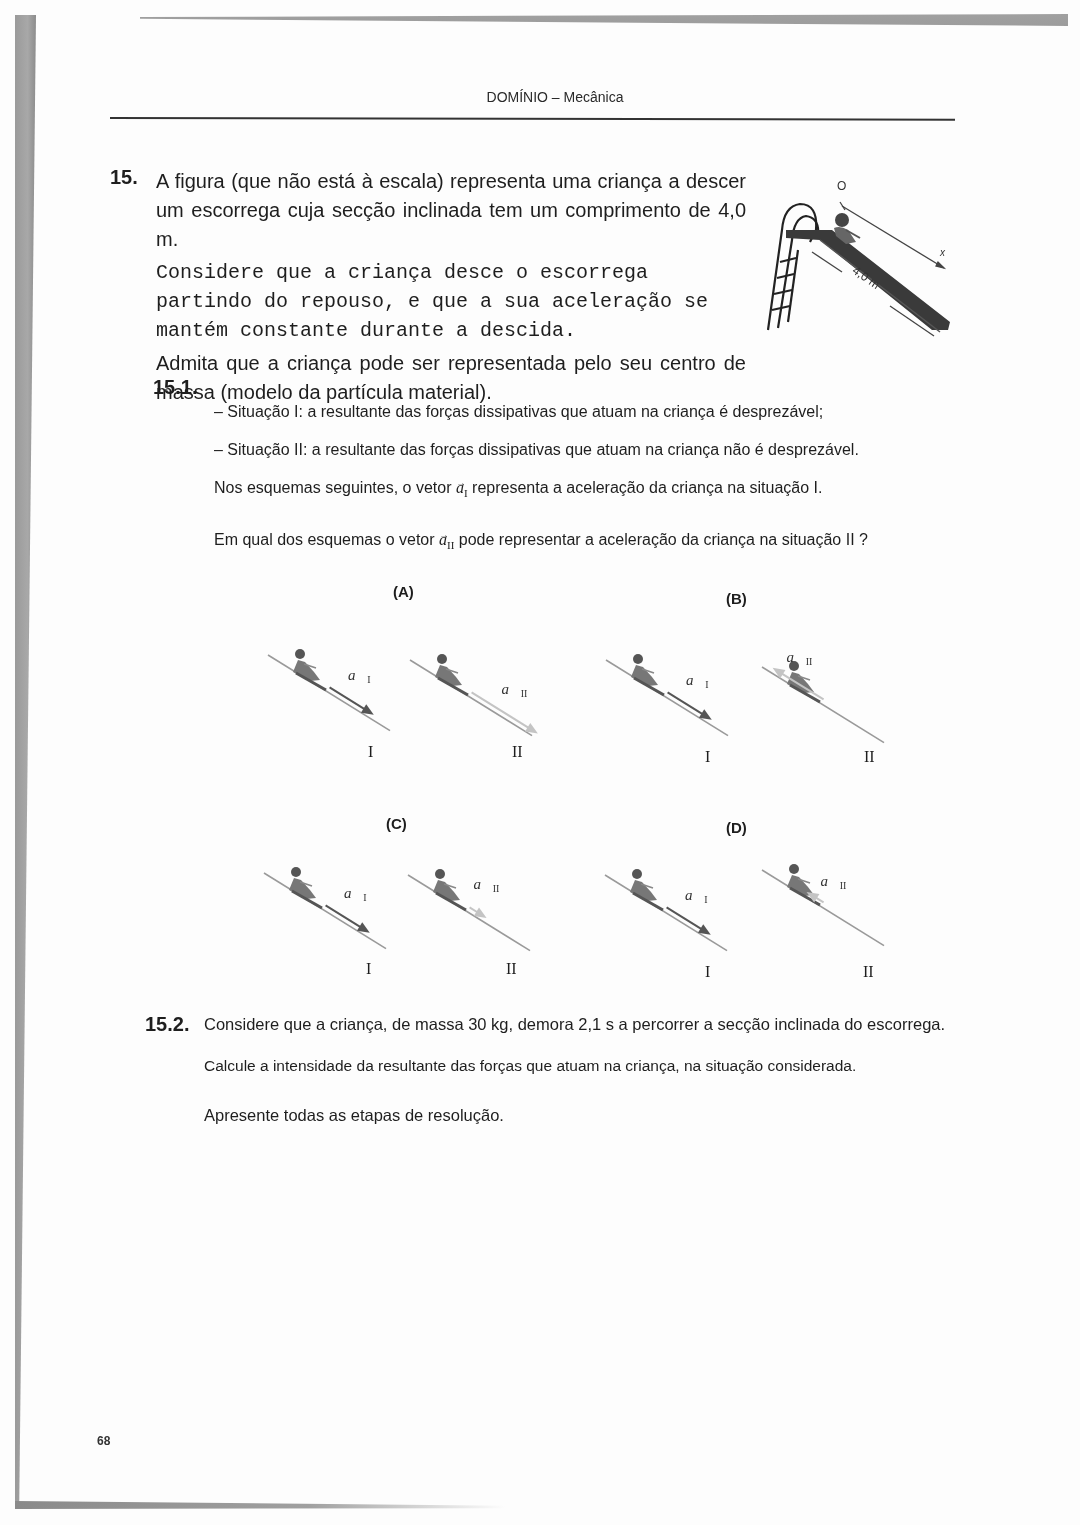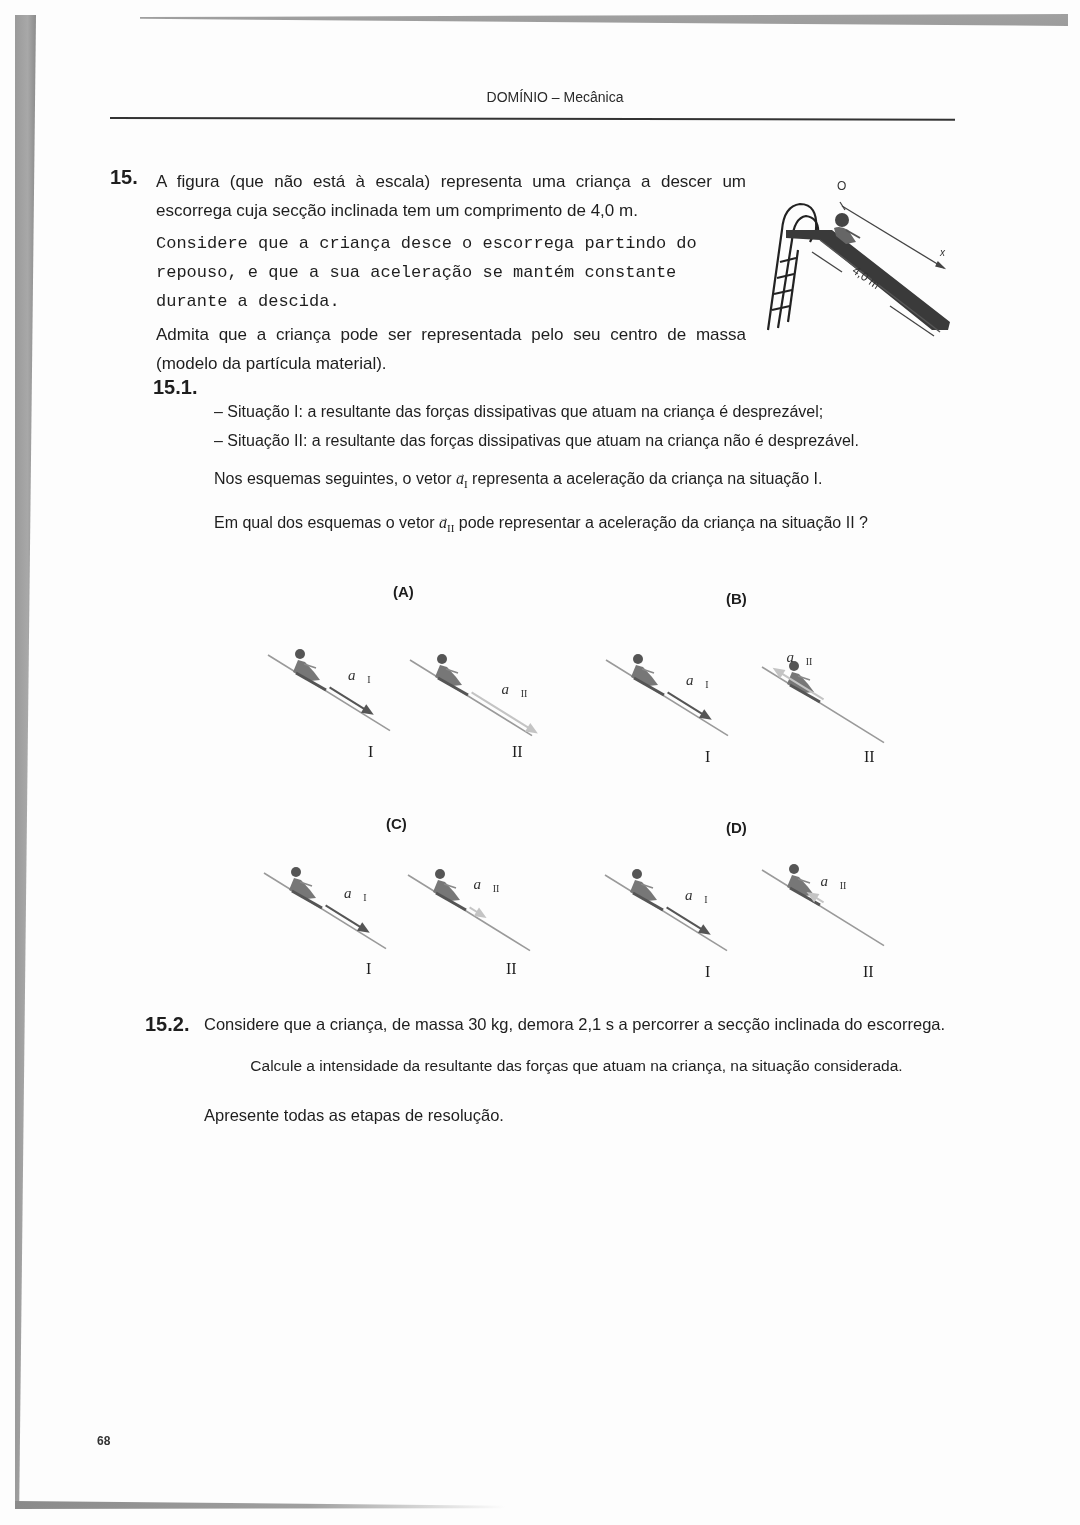--- a/index.html
+++ b/index.html
@@ -26,21 +26,21 @@
   }
   .header-title {
     position: absolute; left: 0; width: 1062px; top: 89px; text-align: center;
     font-size: 14px; color: #2a2a2a; padding-left: 24px;
   }
   .header-rule {
     position: absolute; left: 110px; top: 117px; width: 845px; height: 1.5px;
     background: #333; transform: rotate(0.12deg); transform-origin: left center;
   }
   .qnum { position: absolute; font-weight: bold; font-size: 20px; }
-  .para { position: absolute; font-size: 17px; line-height: 29px; }
+  .para { position: absolute; font-size: 20px; line-height: 29px; }
   .para p { margin: 0; }
   .sub-label { position: absolute; font-weight: bold; font-size: 20px; }
   .opt-label { position: absolute; font-weight: bold; font-size: 15px; }
   .roman { position: absolute; font-family: "Liberation Serif", serif; font-size: 16px; }
   .vec { font-family: Liberation Serif, serif; font-style: italic; position: relative; }
   .vec::before {
     content: "\2192"; position: absolute; left: 0; top: -11px; font-size: 10px; font-style: normal;
   }
   .vec sub { font-style: normal; font-size: 11px; }
   .page-number { position: absolute; left: 97px; top: 1434px; font-size: 12px; font-weight: bold; color: #333; }
@@ -90,27 +90,27 @@
   <g stroke="#444" stroke-width="1.3">
     <line x1="52" y1="82" x2="82" y2="102"></line>
     <line x1="130" y1="136" x2="174" y2="166"></line>
   </g>
   <text x="84" y="110" font-size="12" fill="#333" transform="rotate(35 100 118)" font-family="Liberation Sans, sans-serif">4,0 m</text>
 </svg>
 
 <div class="sub-label" style="left:153px; top:376px;">15.1.</div>
 <div class="para" style="left:214px; top:373px; width:740px; font-size:16px;">
   <p style="margin-top:24px;">– Situação I: a resultante das forças dissipativas que atuam na criança é desprezável;</p>
-  <p style="">– Situação II: a resultante das forças dissipativas que atuam na criança não é desprezável.</p>
+  <p style="margin-top:9px;">– Situação II: a resultante das forças dissipativas que atuam na criança não é desprezável.</p>
   <p style="margin-top:9px;">
     <span>Nos esquemas seguintes, o vetor</span>
     <span class="vec"><span>a</span><sub>I</sub></span>
     <span>representa a aceleração da criança na situação I.</span>
   </p>
-  <p style="margin-top:9px;">
+  <p style="margin-top:17px;">
     <span>Em qual dos esquemas o vetor</span>
     <span class="vec"><span>a</span><sub>II</sub></span>
     <span>pode representar a aceleração da criança na situação II ?</span>
   </p>
 </div>
 
 <div class="opt-label" style="left:393px; top:583px;">(A)</div>
 <div class="opt-label" style="left:726px; top:590px;">(B)</div>
 <div class="opt-label" style="left:386px; top:815px;">(C)</div>
 <div class="opt-label" style="left:726px; top:819px;">(D)</div>
@@ -219,17 +219,17 @@
 <div class="roman" style="left:705px; top:748px;">I</div>
 <div class="roman" style="left:864px; top:748px;">II</div>
 <div class="roman" style="left:366px; top:960px;">I</div>
 <div class="roman" style="left:506px; top:960px;">II</div>
 <div class="roman" style="left:705px; top:963px;">I</div>
 <div class="roman" style="left:863px; top:963px;">II</div>
 
 <div class="sub-label" style="left:145px; top:1013px;">15.2.</div>
 <div class="para" style="left:204px; top:1010px; width:745px; font-size:16.5px;">
   <p style="text-align:justify;">Considere que a criança, de massa 30 kg, demora 2,1 s a percorrer a secção inclinada do escorrega.</p>
-  <p style="margin-top:12px; font-size:15.5px;text-align:center;">Calcule a intensidade da resultante das forças que atuam na criança, na situação considerada.</p>
+  <p style="margin-top:12px; font-size:15.5px;">Calcule a intensidade da resultante das forças que atuam na criança, na situação considerada.</p>
   <p style="margin-top:21px;">Apresente todas as etapas de resolução.</p>
 </div>
 
 <div class="page-number">68</div>
 
 </body></html>

